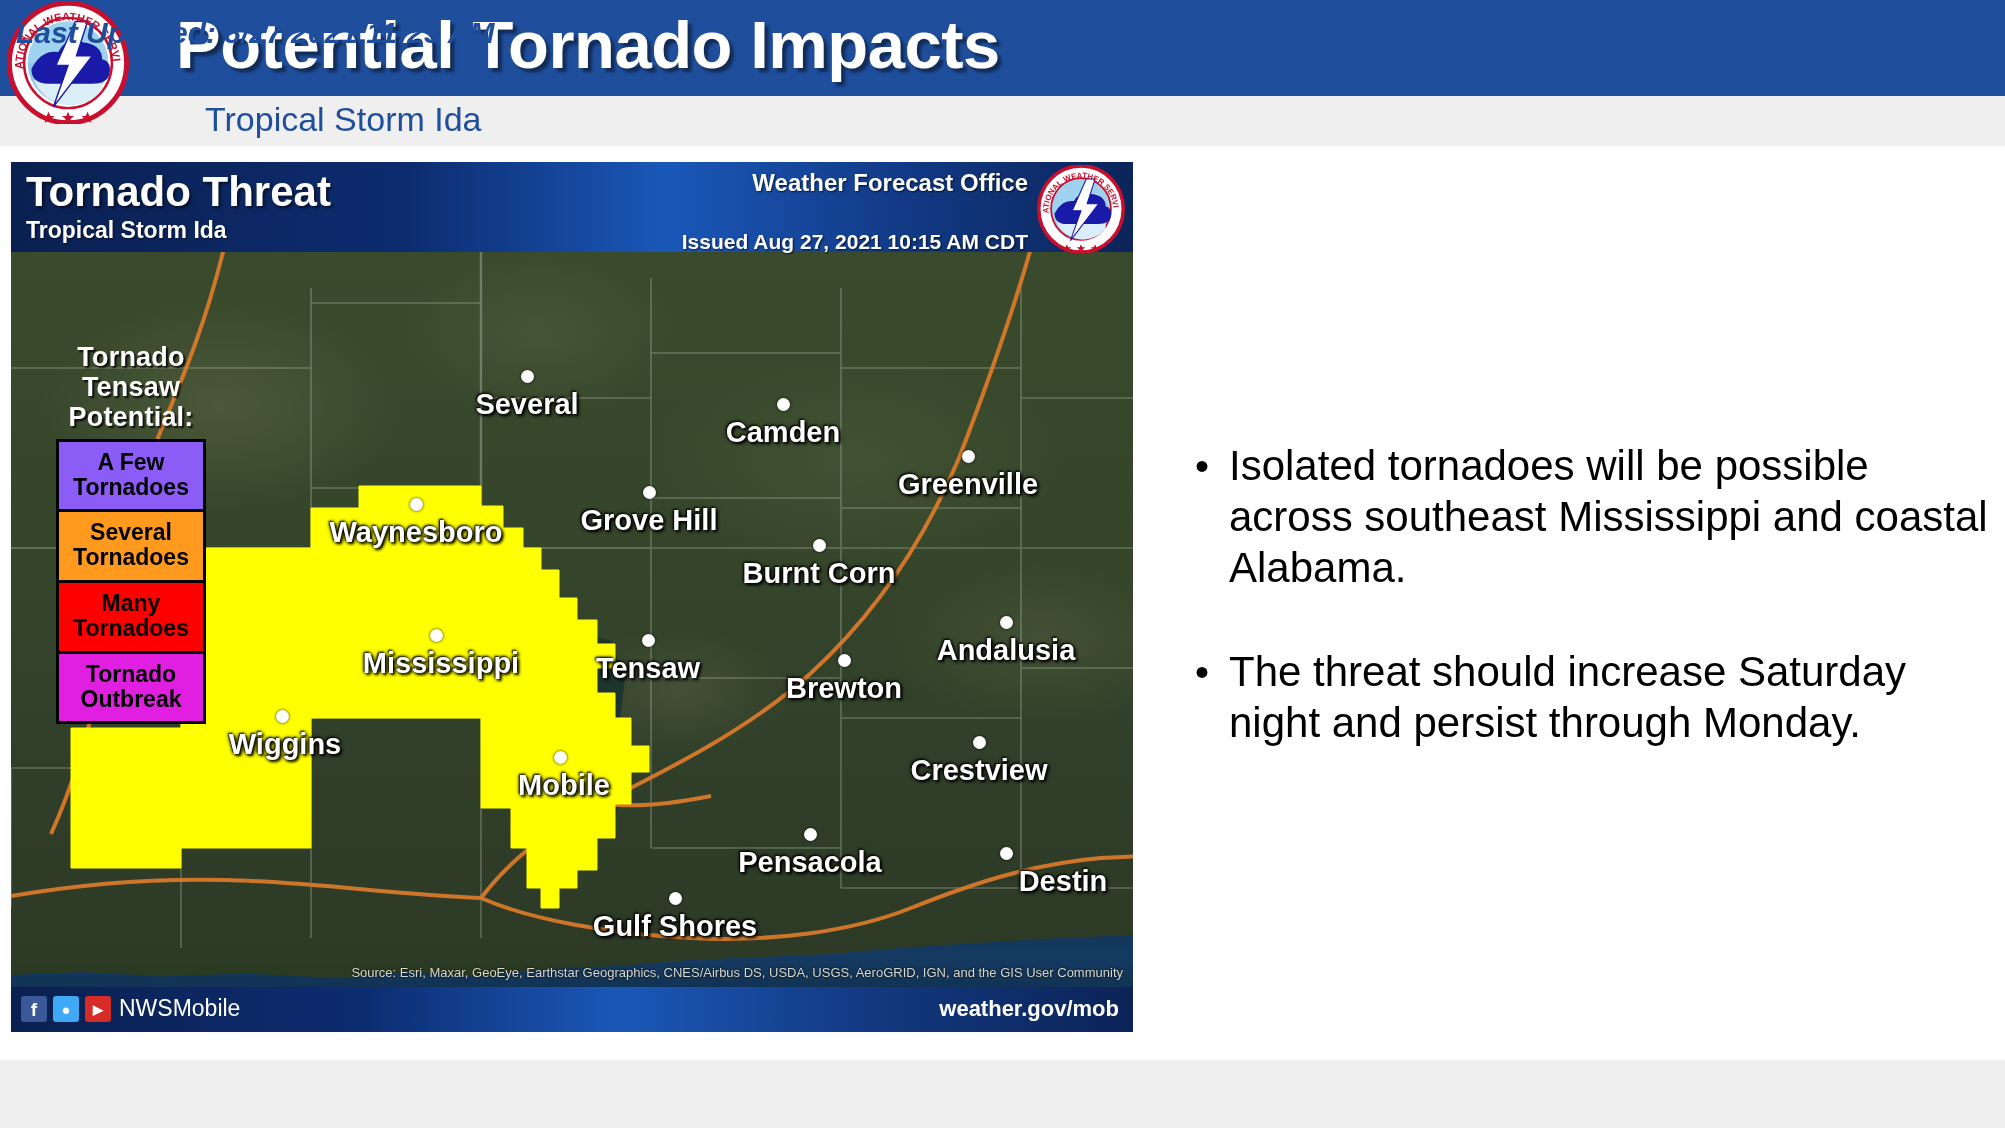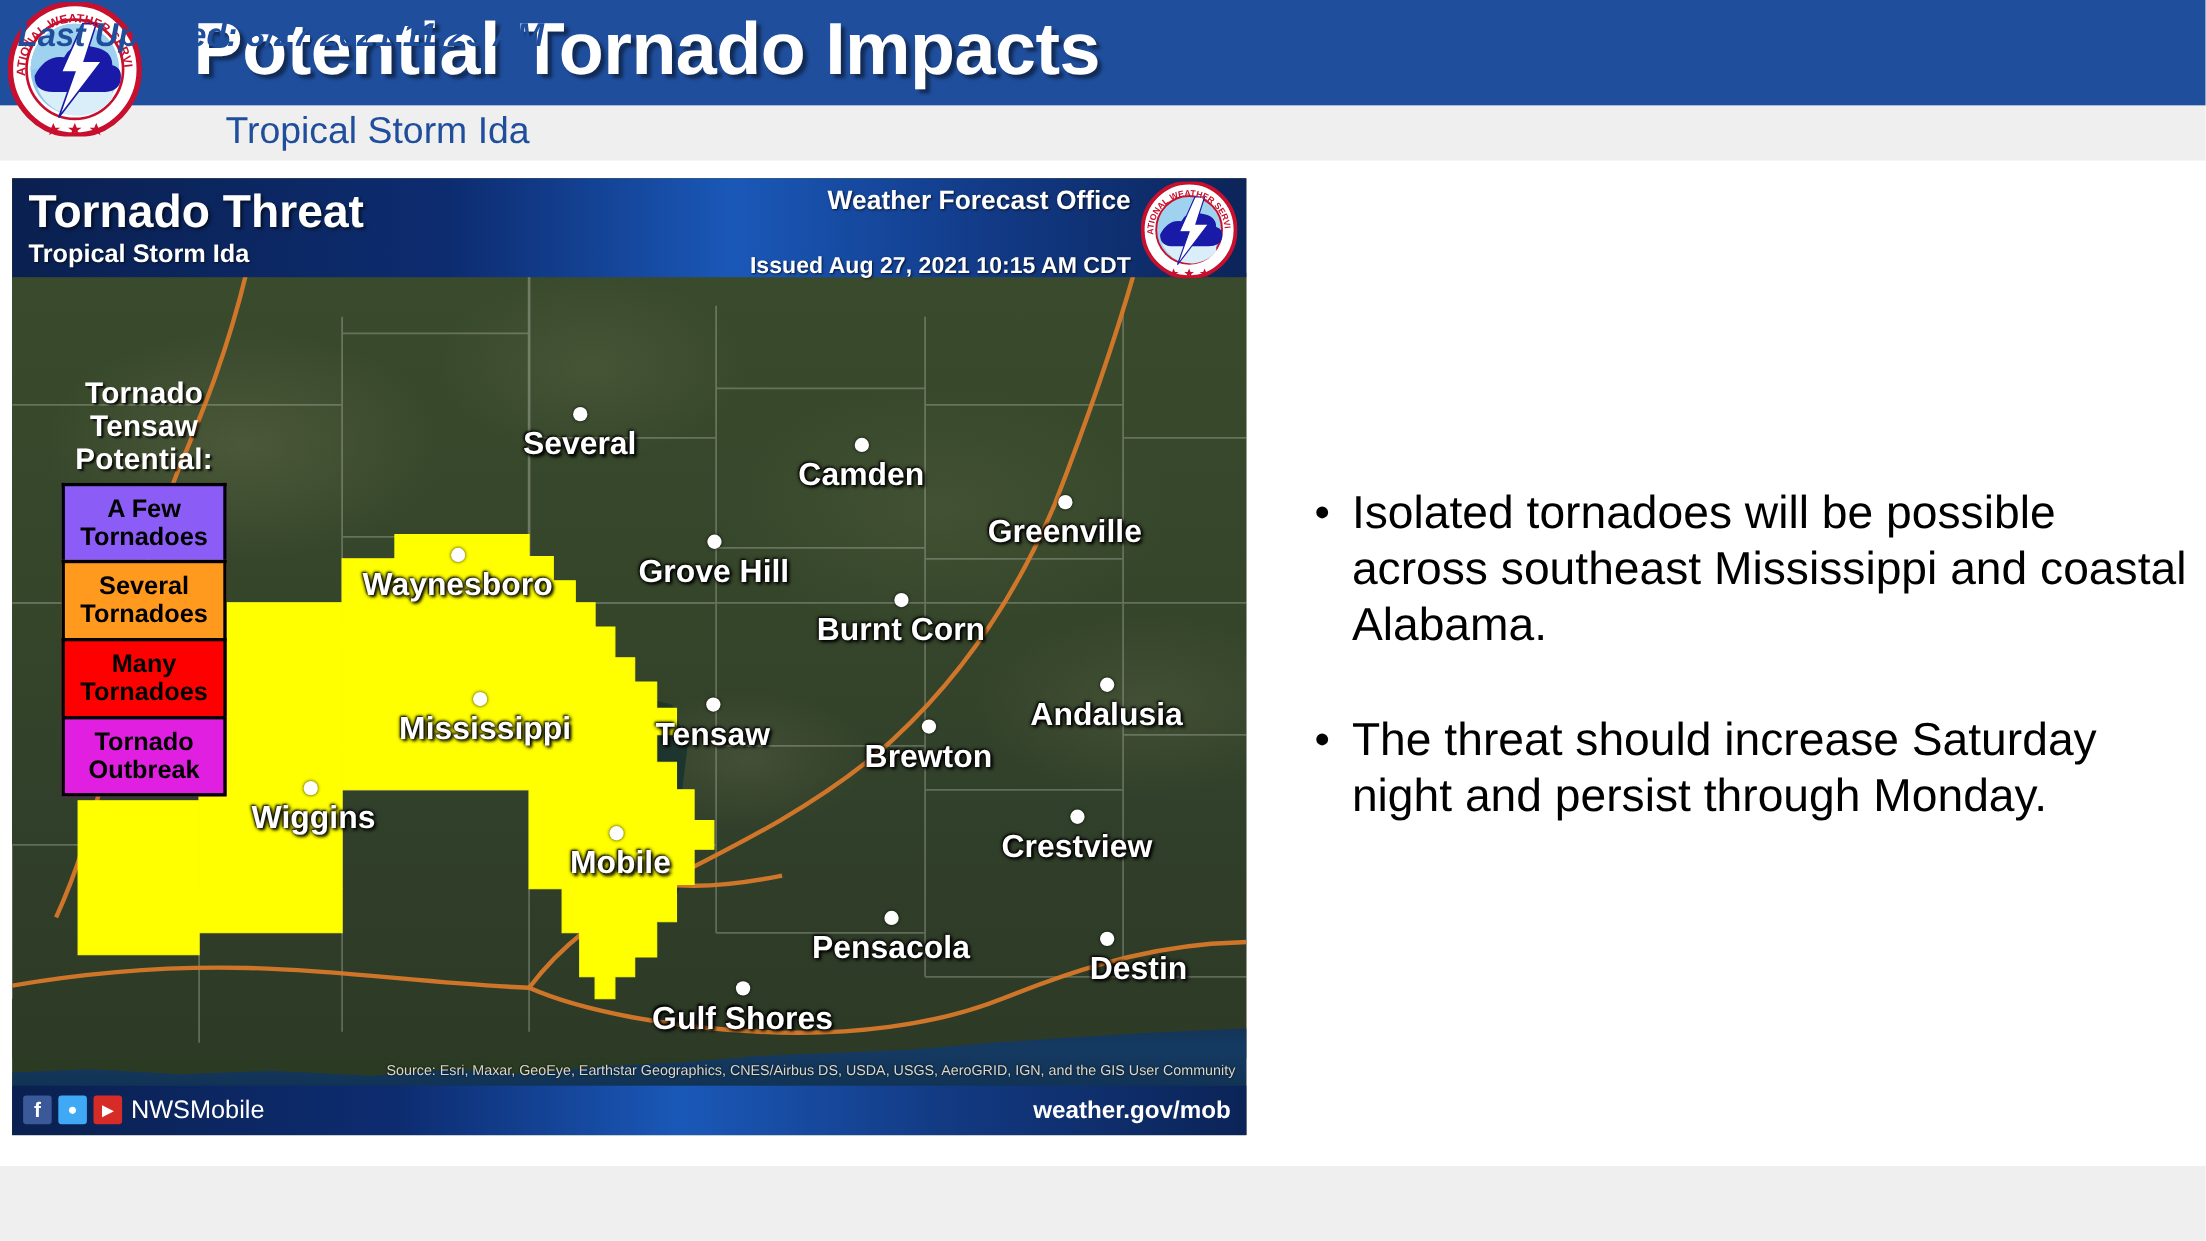--- a/index.html
+++ b/index.html
@@ -377,21 +377,21 @@
       <div class="city-label" style="left: 833px; top: 510px;">Brewton</div>
       <div class="city-dot" style="left: 265px; top: 548px;"></div>
       <div class="city-label" style="left: 274px; top: 566px;">Wiggins</div>
       <div class="city-dot" style="left: 543px; top: 589px;"></div>
       <div class="city-label" style="left: 553px; top: 607px;">Mobile</div>
       <div class="city-dot" style="left: 962px; top: 574px;"></div>
       <div class="city-label" style="left: 968px; top: 592px;">Crestview</div>
       <div class="city-dot" style="left: 793px; top: 666px;"></div>
       <div class="city-label" style="left: 799px; top: 684px;">Pensacola</div>
       <div class="city-dot" style="left: 989px; top: 685px;"></div>
-      <div class="city-label" style="left: 1000px; top: 703px; padding-left: 48px;">Destin</div>
+      <div class="city-label" style="left: 1028px; top: 703px; padding-left: 48px;">Destin</div>
       <div class="city-dot" style="left: 658px; top: 730px;"></div>
       <div class="city-label" style="left: 664px; top: 748px;">Gulf Shores</div>
     </div>
 
   <div class="map-source">Source: Esri, Maxar, GeoEye, Earthstar Geographics, CNES/Airbus DS, USDA, USGS, AeroGRID, IGN, and the GIS User Community</div>
 
   <div class="map-footer"></div>
   <div class="soc soc-fb">
       <span class="soc-glyph">f</span>
     </div>

